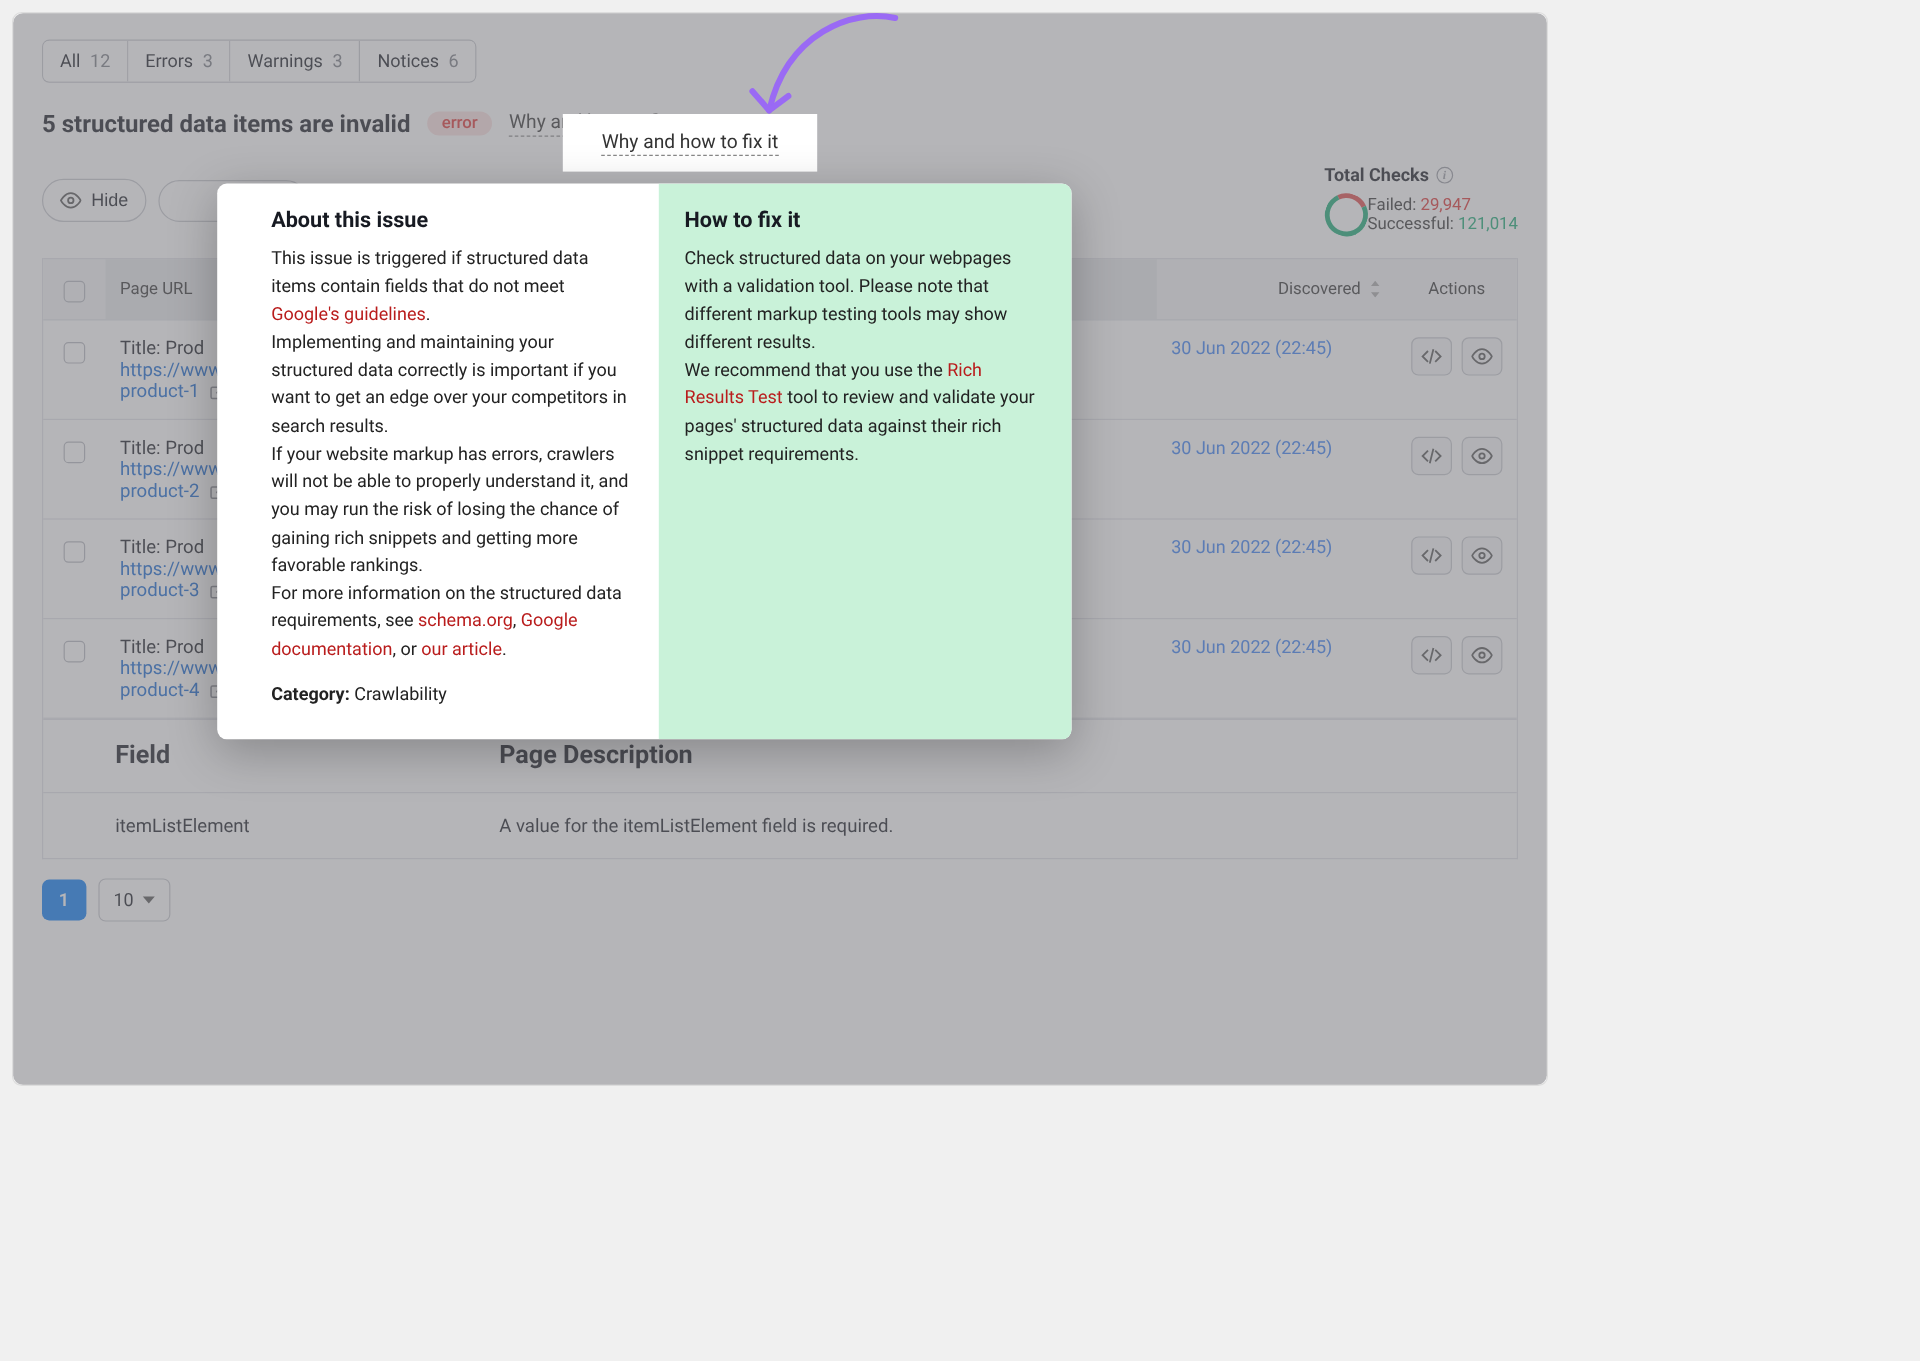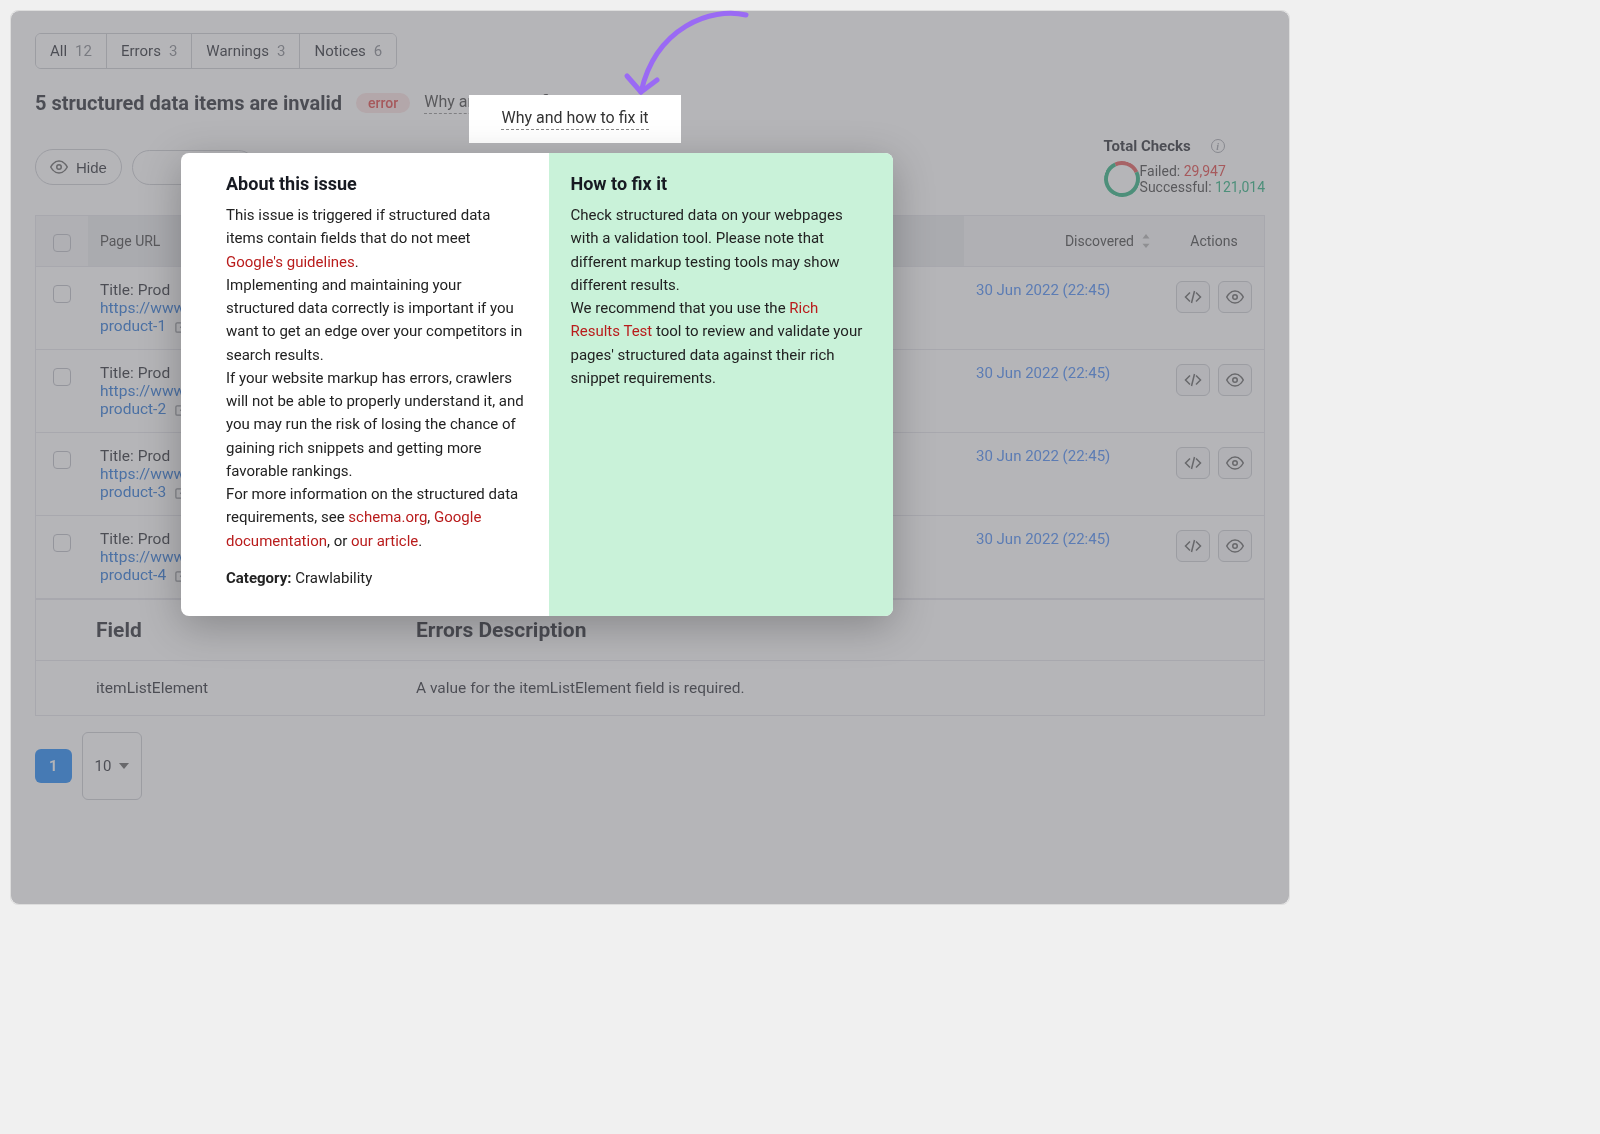--- a/index.html
+++ b/index.html
@@ -44,21 +44,21 @@
   .link-underline { border-bottom:1px dashed #888; padding-bottom:2px; font-size:16px; color:#333; cursor:pointer;}
   .send-to { display:flex; align-items:center; gap:6px; color:#7b7e86; font-size:16px; cursor:pointer; }
   .send-to svg { width:18px; height:18px; }
 
   
   .controls-row { display:flex; align-items:center; gap:10px; margin-top:22px; justify-content:space-between;}
   .controls-left { display:flex; gap:10px; align-items:center;}
   .btn { border:1px solid #c7c9cf; border-radius:18px; background:#fff; padding:8px 14px; display:flex; gap:8px; align-items:center; cursor:pointer; font-size:15px; color:#171A22;}
   .btn .chev { margin-left:6px; }
   .total-checks { text-align:left; display:flex; gap:12px; align-items:flex-start;}
-  .total-checks .lbl { font-weight:700; font-size:15px; display:flex; gap:20px; align-items:center;}
+  .total-checks .lbl { font-weight:700; font-size:15px; display:flex; gap:6px; align-items:center;}
   .donut { width:36px; height:36px; border-radius:50%; border:4px solid #1aab76; border-top-color:#e14b4b; border-right-color:#1aab76; transform:rotate(20deg); }
   .tc-lines { font-size:14px; }
   .tc-failed { color:#333; }
   .tc-failed .num { color:#d33; }
   .tc-success { color:#333; }
   .tc-success .num { color:#1aab76; }
 
   
   .tbl { margin-top:18px; border:1px solid #e2e3e8; border-top:none; }
   .tbl-head { display:grid; grid-template-columns: 52px 1fr 200px 100px; background:#f3f4f6; border-top:1px solid #e2e3e8; border-bottom:1px solid #e2e3e8;}
@@ -76,21 +76,21 @@
   .icon-btn { width:36px; height:32px; border:1px solid #c7c9cf; border-radius:6px; display:flex; align-items:center; justify-content:center; background:#f5f6f8; cursor:pointer;}
 
   
   .sub-tbl { border-top:1px solid #e2e3e8; }
   .sub-head { display:grid; grid-template-columns: 320px 1fr; padding:18px 60px; font-weight:700; font-size:21px; border-bottom:1px solid #e2e3e8;}
   .sub-row { display:grid; grid-template-columns: 320px 1fr; padding:18px 60px; font-size:15.5px;}
 
   
   .pagination { display:flex; gap:10px; margin-top:16px; align-items:center;}
   .page-btn { background:#0a7cf5; color:#fff; border-radius:6px; padding:8px 14px; font-size:15px; font-weight:600;}
-  .per-page { border:1px solid #c7c9cf; border-radius:6px; padding:24px 12px; display:flex; gap:8px; align-items:center; font-size:15px;}
+  .per-page { border:1px solid #c7c9cf; border-radius:6px; padding:8px 12px; display:flex; gap:8px; align-items:center; font-size:15px;}
 
   
   .why-highlight {
     position:absolute;
     top: 84px;
     left: 458px;
     width: 212px;
     height: 48px;
     background:#fff;
     z-index: 8;
@@ -328,21 +328,21 @@
                 <circle cx="12" cy="12" r="3"></circle>
               </svg>
       </div>
     </div>
   </div>
       </div>
 
     <div class="sub-tbl">
       <div class="sub-head">
         <div>Field</div>
-        <div>Errors Description</div>
+        <div>Page Description</div>
       </div>
       <div class="sub-row">
         <div>itemListElement</div>
         <div>A value for the itemListElement field is required.</div>
       </div>
     </div>
   </div>
 
   <div class="pagination">
     <div class="page-btn">1</div>

